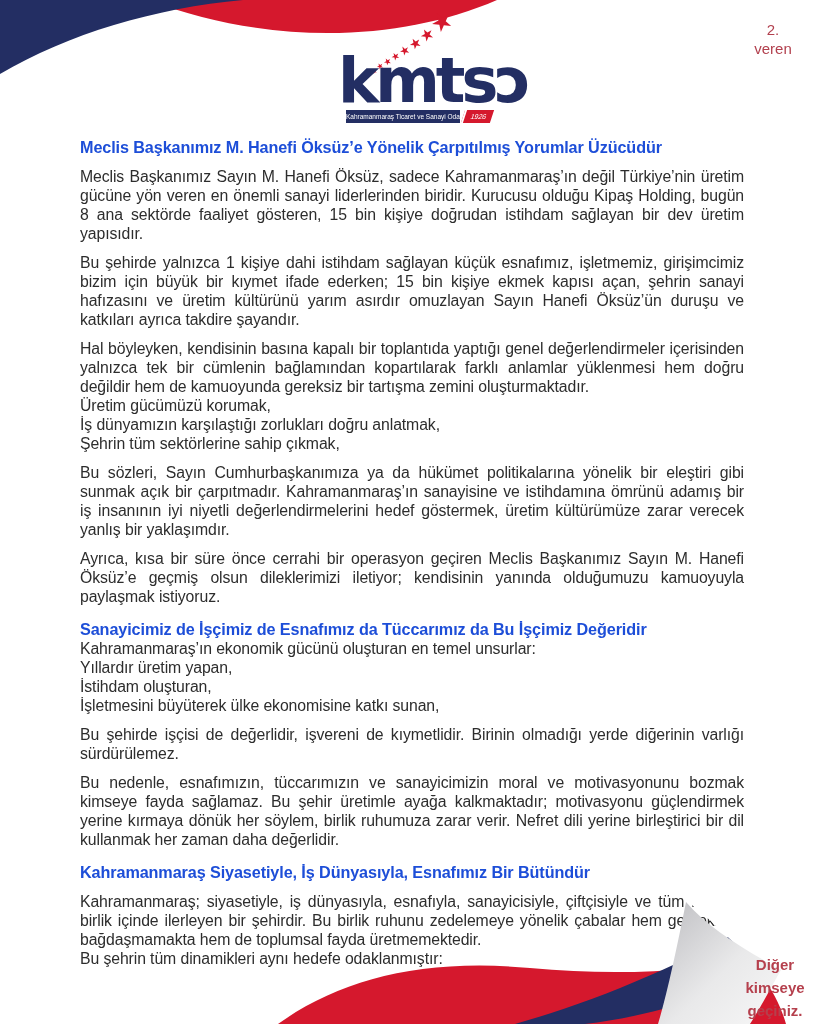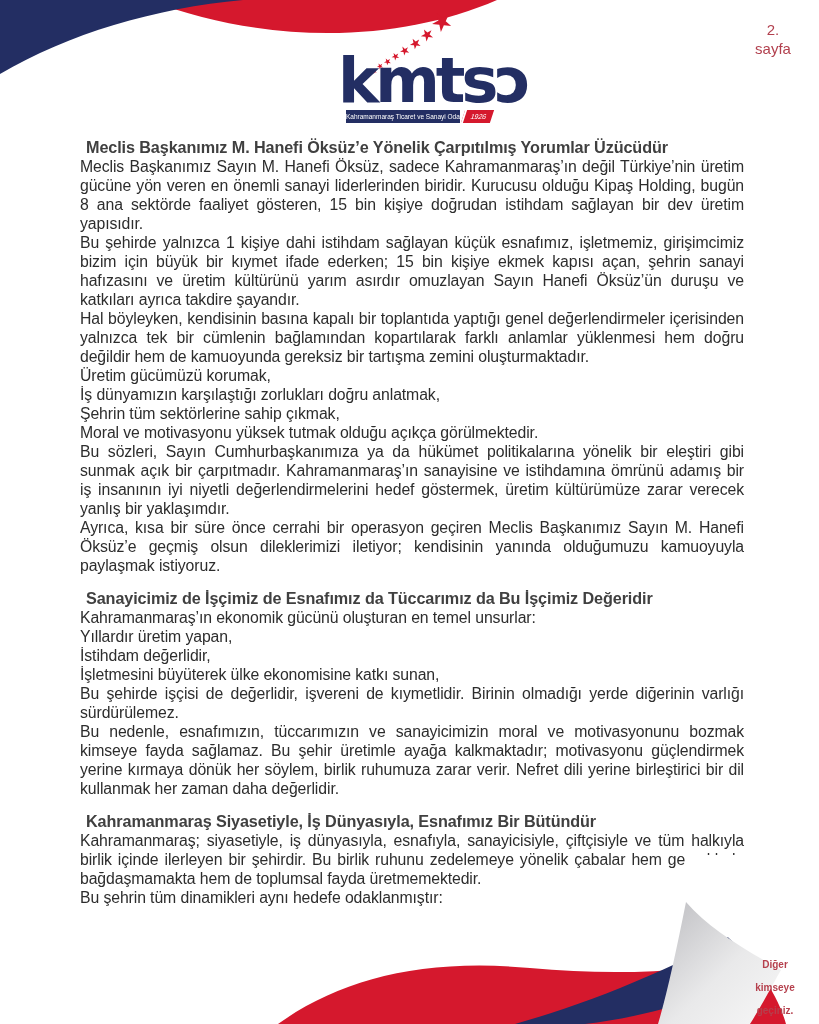--- a/index.html
+++ b/index.html
@@ -54,46 +54,46 @@
     border-left:2px solid #fff;
   }
 
   
   .content{
     position:absolute;left:80px;top:138px;width:664px;
     color:#2d2d2d;font-size:15.8px;line-height:19px;
     letter-spacing:-0.1px;
   }
   .content .h{
-    font-weight:bold;color:#404040;font-size:16.2px;margin-left:6px;
+    font-weight:bold;color:#1d4ed8;font-size:16.2px;
   }
   .content .gap-top{margin-top:14px;}
-  .content .para{text-align:justify;}
+  .content .para{text-align:justify;margin-top:10px;}
   .content .line{text-align:left;}
 
   
   .next-note{
     position:absolute;left:733px;top:953px;width:84px;
     text-align:center;color:#b5404d;font-weight:bold;
-    font-size:10px;line-height:23px;
+    font-size:15px;line-height:23px;
   }
 </style>
 </head>
 <body>
 
 <div class="page">
 
   <svg class="decor decor-top" width="819" height="90" viewBox="0 0 819 90">
     <path d="M 148,0 C 270,46 400,42 497,0 Z" fill="#d5182d"></path>
     <path d="M 0,0 L 243,0 C 155,8 68,34 0,74 Z" fill="#232e63"></path>
   </svg>
 
   <div class="page-num">
     <div>2.</div>
-    <div>sayfa</div>
+    <div>veren</div>
   </div>
 
   <div class="logo">
     <div class="star-trail">
       <span style="font-size:6px">★</span>
       <span style="font-size:6px">★</span>
       <span style="font-size:7px">★</span>
       <span style="font-size:8px">★</span>
       <span style="font-size:9px">★</span>
       <span style="font-size:10px">★</span>
@@ -111,28 +111,27 @@
 
   <div class="content">
 
     <div class="h">Meclis Başkanımız M. Hanefi Öksüz’e Yönelik Çarpıtılmış Yorumlar Üzücüdür</div>
     <div class="para">Meclis Başkanımız Sayın M. Hanefi Öksüz, sadece Kahramanmaraş’ın değil Türkiye’nin üretim gücüne yön veren en önemli sanayi liderlerinden biridir. Kurucusu olduğu Kipaş Holding, bugün 8 ana sektörde faaliyet gösteren, 15 bin kişiye doğrudan istihdam sağlayan bir dev üretim yapısıdır.</div>
     <div class="para">Bu şehirde yalnızca 1 kişiye dahi istihdam sağlayan küçük esnafımız, işletmemiz, girişimcimiz bizim için büyük bir kıymet ifade ederken; 15 bin kişiye ekmek kapısı açan, şehrin sanayi hafızasını ve üretim kültürünü yarım asırdır omuzlayan Sayın Hanefi Öksüz’ün duruşu ve katkıları ayrıca takdire şayandır.</div>
     <div class="para">Hal böyleyken, kendisinin basına kapalı bir toplantıda yaptığı genel değerlendirmeler içerisinden yalnızca tek bir cümlenin bağlamından kopartılarak farklı anlamlar yüklenmesi hem doğru değildir hem de kamuoyunda gereksiz bir tartışma zemini oluşturmaktadır.</div>
     <div class="line">Üretim gücümüzü korumak,</div>
     <div class="line">İş dünyamızın karşılaştığı zorlukları doğru anlatmak,</div>
     <div class="line">Şehrin tüm sektörlerine sahip çıkmak,</div>
-    <div class="line">Moral ve motivasyonu yüksek tutmak olduğu açıkça görülmektedir.</div>
     <div class="para">Bu sözleri, Sayın Cumhurbaşkanımıza ya da hükümet politikalarına yönelik bir eleştiri gibi sunmak açık bir çarpıtmadır. Kahramanmaraş’ın sanayisine ve istihdamına ömrünü adamış bir iş insanının iyi niyetli değerlendirmelerini hedef göstermek, üretim kültürümüze zarar verecek yanlış bir yaklaşımdır.</div>
     <div class="para">Ayrıca, kısa bir süre önce cerrahi bir operasyon geçiren Meclis Başkanımız Sayın M. Hanefi Öksüz’e geçmiş olsun dileklerimizi iletiyor; kendisinin yanında olduğumuzu kamuoyuyla paylaşmak istiyoruz.</div>
 
     <div class="h gap-top">Sanayicimiz de İşçimiz de Esnafımız da Tüccarımız da Bu İşçimiz Değeridir</div>
     <div class="line">Kahramanmaraş’ın ekonomik gücünü oluşturan en temel unsurlar:</div>
     <div class="line">Yıllardır üretim yapan,</div>
-    <div class="line">İstihdam değerlidir,</div>
+    <div class="line">İstihdam oluşturan,</div>
     <div class="line">İşletmesini büyüterek ülke ekonomisine katkı sunan,</div>
     <div class="para">Bu şehirde işçisi de değerlidir, işvereni de kıymetlidir. Birinin olmadığı yerde diğerinin varlığı sürdürülemez.</div>
     <div class="para">Bu nedenle, esnafımızın, tüccarımızın ve sanayicimizin moral ve motivasyonunu bozmak kimseye fayda sağlamaz. Bu şehir üretimle ayağa kalkmaktadır; motivasyonu güçlendirmek yerine kırmaya dönük her söylem, birlik ruhumuza zarar verir. Nefret dili yerine birleştirici bir dil kullanmak her zaman daha değerlidir.</div>
 
     <div class="h gap-top">Kahramanmaraş Siyasetiyle, İş Dünyasıyla, Esnafımız Bir Bütündür</div>
     <div class="para">Kahramanmaraş; siyasetiyle, iş dünyasıyla, esnafıyla, sanayicisiyle, çiftçisiyle ve tüm halkıyla birlik içinde ilerleyen bir şehirdir. Bu birlik ruhunu zedelemeye yönelik çabalar hem gerçeklerle bağdaşmamakta hem de toplumsal fayda üretmemektedir.</div>
     <div class="line">Bu şehrin tüm dinamikleri aynı hedefe odaklanmıştır:</div>
 
   </div>
 

